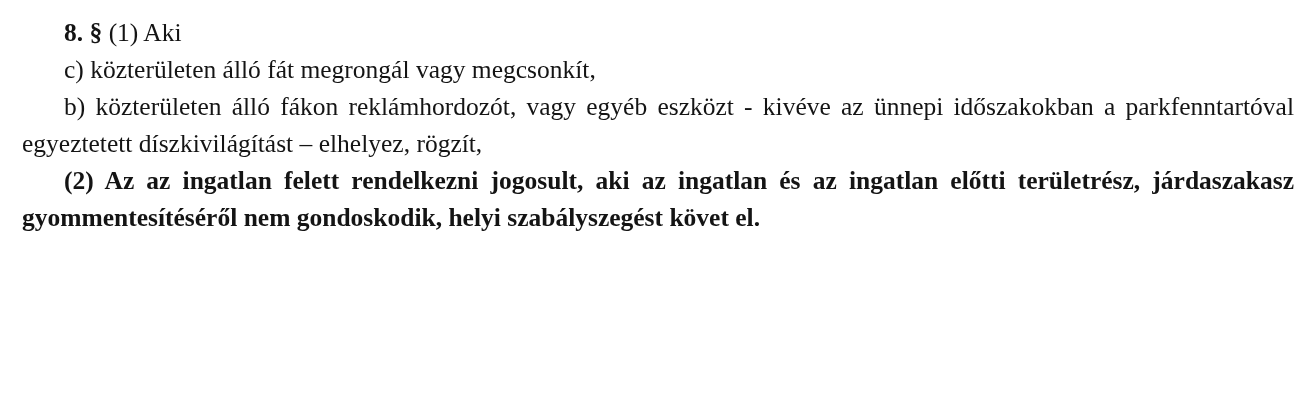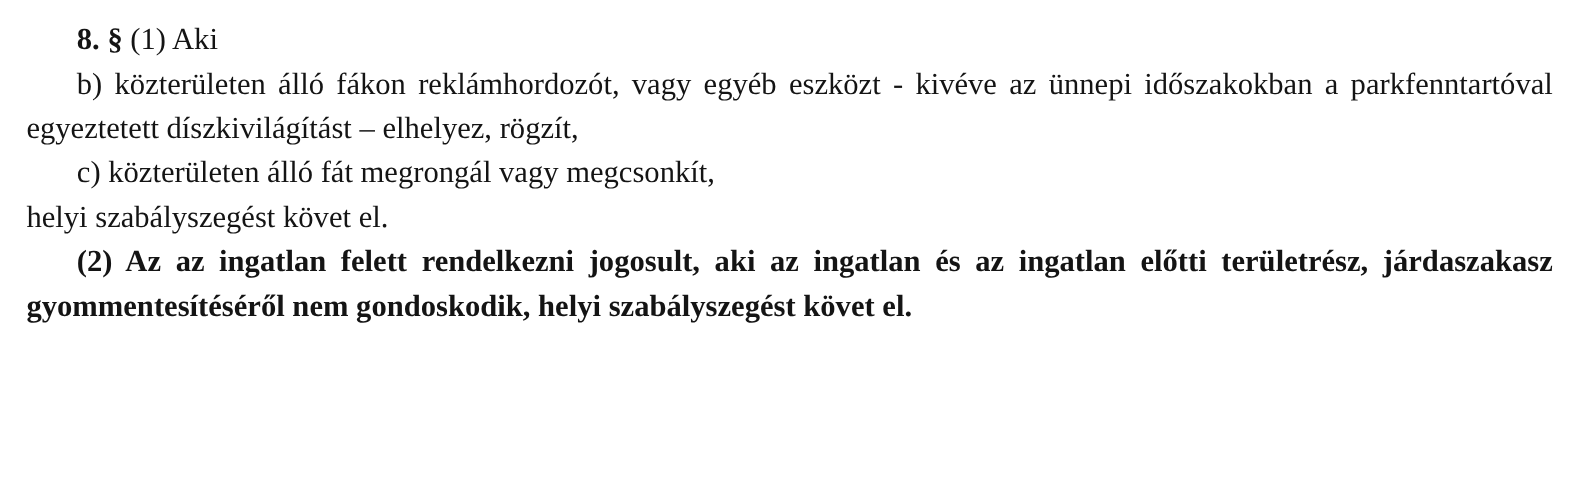--- a/index.html
+++ b/index.html
@@ -47,22 +47,21 @@
 </style>
 </head>
 <body>
 
 <div class="page">
   <div class="doc-body">
 
     <p class="para"><span class="bold">8. §</span><span> (1) Aki</span></p>
 
 
+    <p class="para"><span>c) közterületen álló fát megrongál vagy megcsonkít,</span></p>
+
     <p class="para"><span>b) közterületen álló fákon reklámhordozót, vagy egyéb eszközt - kivéve az ünnepi időszakokban a parkfenntartóval egyeztetett díszkivilágítást – elhelyez, rögzít,</span></p>
 
-    <p class="para"><span>c) közterületen álló fát megrongál vagy megcsonkít,</span></p>
-
-    <p class="para no-indent"><span>helyi szabályszegést követ el.</span></p>
 
     <p class="para"><span>(2) Az az ingatlan felett rendelkezni jogosult, aki az ingatlan és az ingatlan előtti területrész, járdaszakasz gyommentesítéséről nem gondoskodik, helyi szabályszegést követ el.</span></p>
 
   </div>
 </div>
 
 </body></html>

